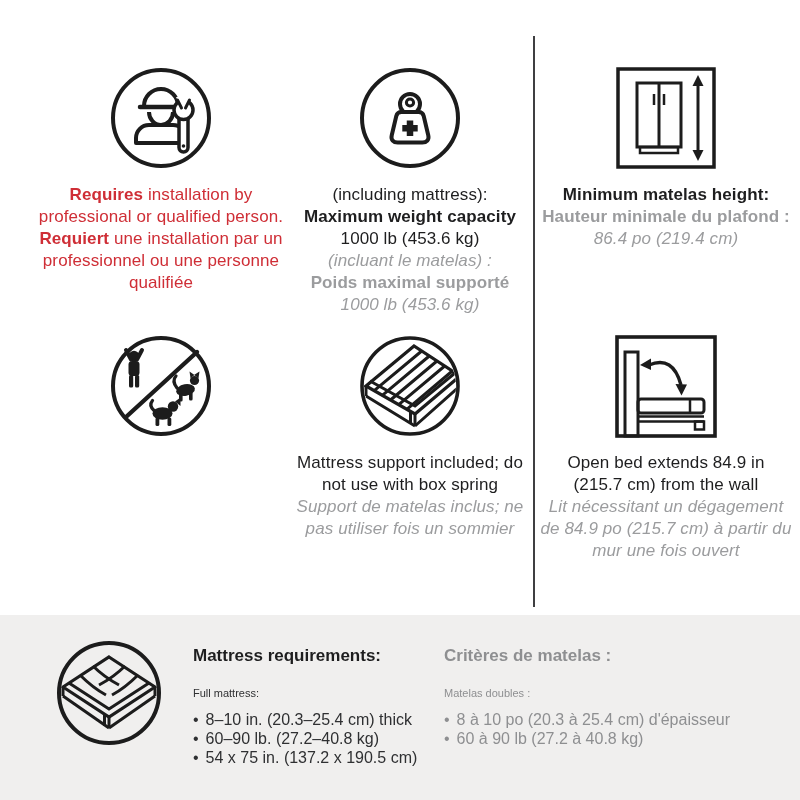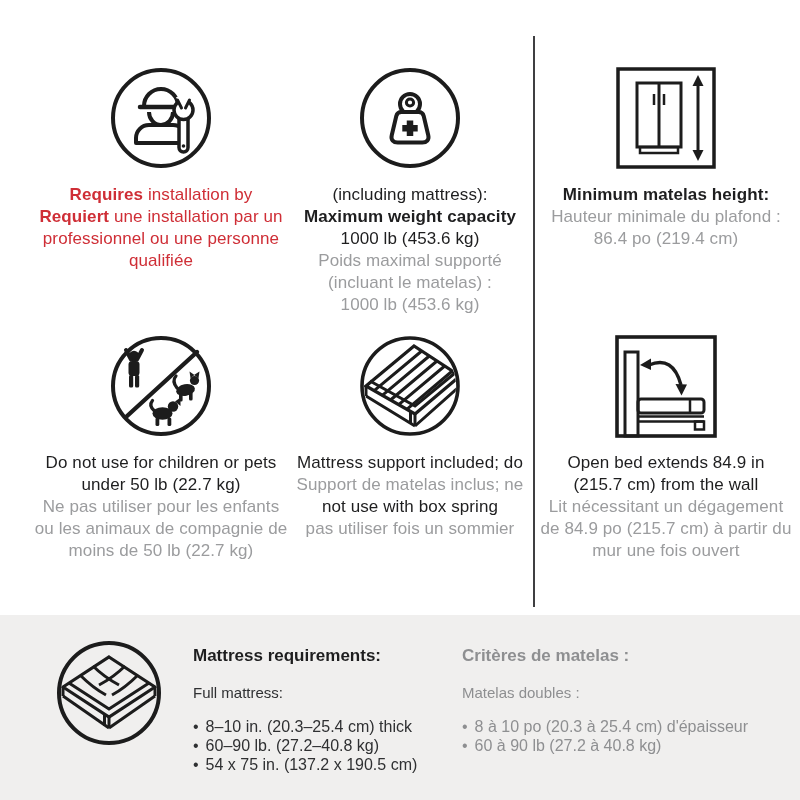--- a/index.html
+++ b/index.html
@@ -21,30 +21,30 @@
   .c1{left:28px;width:266px;}
   .c2{left:294px;width:232px;}
   .c3{left:538px;width:256px;}
   .icon-wrap{height:104px;display:flex;align-items:center;justify-content:center;margin-bottom:14px;}
   .caption{display:flex;flex-direction:column;align-items:center;}
   .ln{font-size:17px;line-height:22px;white-space:nowrap;letter-spacing:.1px;}
   .ln b{font-weight:700;}
   .red{color:var(--red);}
   .bb{color:var(--black);font-weight:700;}
   .tb{color:var(--black);}
-  .bg{color:var(--gray);font-weight:400;}
-  .tg{color:var(--gray);}
+  .bg{color:var(--gray);font-weight:700;}
+  .tg{color:var(--gray);font-style:italic;}
   .band{position:absolute;left:0;top:615px;width:800px;height:185px;background:var(--band-bg);padding-left:29px;}
   .band-icon{position:absolute;left:56px;top:25px;}
   .band-col{position:absolute;top:30px;}
   .band-col.en{left:193px;color:var(--band-en);}
-  .band-col.fr{left:462px;color:var(--band-fr);}
+  .band-col.fr{left:444px;color:var(--band-fr);}
   .band-title{font-size:17px;font-weight:700;line-height:22px;margin-bottom:15px;white-space:nowrap;}
   .band-col.en .band-title{color:var(--black);}
-  .band-sub{font-size:15px;line-height:22px;margin-bottom:13px;white-space:nowrap;}
+  .band-sub{font-size:11px;line-height:22px;margin-bottom:6px;white-space:nowrap;}
   .band-list{list-style:none;}
   .band-list li{font-size:16px;line-height:19px;white-space:nowrap;}
   .band-list li::before{content:"\2022";margin-right:7px;}
   svg{display:block;}
   svg .s{stroke:var(--stroke);fill:none;}
 </style>
 </head>
 <body>
 
 <div class="divider"></div>
@@ -59,42 +59,43 @@
       <path d="M27 77 v-5 a13 13 0 0 1 13-13 h24 a13 13 0 0 1 13 13 v5 z" fill="#fff" stroke="#1c1c1c" stroke-width="4" stroke-linejoin="round"></path>
       <rect x="70" y="48" width="9" height="38" rx="4.5" fill="#fff" stroke="#1c1c1c" stroke-width="3.5"></rect>
       <circle cx="74.5" cy="44" r="9.5" fill="#fff" stroke="#1c1c1c" stroke-width="3.5"></circle>
       <path d="M74.5 46 L67 31 L82 31 Z" fill="#fff"></path>
       <path class="s" d="M68.5 34 l4 8 M80.5 34 l-4 8" stroke-width="3" stroke-linecap="round"></path>
       <circle cx="74.5" cy="80" r="1.8" fill="#1c1c1c"></circle>
     </svg>
   </div>
   <div class="caption">
     <div class="ln red"><b>Requires</b><span> installation by</span></div>
+    <div class="ln red"><span>professional or qualified person.</span></div>
     <div class="ln red"><b>Requiert</b><span> une installation par un</span></div>
     <div class="ln red"><span>professionnel ou une personne</span></div>
     <div class="ln red"><span>qualifiée</span></div>
   </div>
 </section>
 
 <section class="cell row1 c2">
   <div class="icon-wrap">
     <svg width="104" height="104" viewBox="0 0 104 104">
       <circle class="s" cx="52" cy="52" r="48" stroke-width="4"></circle>
       <circle class="s" cx="52" cy="38" r="10" stroke-width="4"></circle>
       <path d="M43.5 46 h17 c3 0 4.6 1.6 5.2 4 l4.6 19.5 c1 4.4 -1.6 7 -6 7 h-24.6 c-4.4 0 -7 -2.6 -6 -7 l4.6 -19.5 c.6 -2.4 2.2 -4 5.2 -4 z" fill="#fff" stroke="#1c1c1c" stroke-width="4" stroke-linejoin="round"></path>
       <circle class="s" cx="52" cy="36.5" r="3.6" stroke-width="3"></circle>
       <path class="s" d="M52 54.5 v15.5 M44.3 62.3 h15.4" stroke-width="6.5"></path>
     </svg>
   </div>
   <div class="caption">
     <div class="ln tb">(including mattress):</div>
     <div class="ln bb">Maximum weight capacity</div>
     <div class="ln tb">1000 lb (453.6 kg)</div>
+    <div class="ln tg">(incluant le matelas) :</div>
     <div class="ln bg">Poids maximal supporté</div>
-    <div class="ln tg">(incluant le matelas) :</div>
     <div class="ln tg">1000 lb (453.6 kg)</div>
   </div>
 </section>
 
 <section class="cell row1 c3">
   <div class="icon-wrap">
     <svg width="100" height="102" viewBox="0 0 100 102">
       <rect class="s" x="2" y="2" width="96" height="98" stroke-width="3.5"></rect>
       <rect class="s" x="21" y="16" width="44" height="64" stroke-width="3"></rect>
       <path class="s" d="M43 16 V80" stroke-width="3"></path>
@@ -132,27 +133,20 @@
         <circle cx="64" cy="72.5" r="5.2"></circle>
         <polygon points="66,67.5 71.5,63.5 71.5,72"></polygon>
         <ellipse cx="53.5" cy="79.5" rx="10" ry="6.2"></ellipse>
         <path class="s" d="M45 76.5 q-5.5 -5 -1.5 -10" stroke-width="3.2" stroke-linecap="round"></path>
         <rect x="46.5" y="83.5" width="3.8" height="8.5" rx="1.6"></rect>
         <rect x="58.5" y="83.5" width="3.8" height="8.5" rx="1.6"></rect>
       </g>
       <path class="s" d="M17 83 L88 18" stroke-width="4.4" stroke-linecap="round"></path>
     </svg>
   </div>
-  <div class="caption">
-    <div class="ln tb">Do not use for children or pets</div>
-    <div class="ln tb">under 50 lb (22.7 kg)</div>
-    <div class="ln tg">Ne pas utiliser pour les enfants</div>
-    <div class="ln tg">ou les animaux de compagnie de</div>
-    <div class="ln tg">moins de 50 lb (22.7 kg)</div>
-  </div>
 </section>
 
 <section class="cell row2 c2">
   <div class="icon-wrap">
     <svg width="104" height="104" viewBox="0 0 104 104">
       <defs>
           <clipPath id="c5">
             <circle cx="52" cy="52" r="46"></circle>
           </clipPath>
         </defs>
@@ -161,22 +155,22 @@
         <path class="s" d="M12 47 L57 72 L97 39" stroke-width="3"></path>
         <path class="s" stroke-width="3" d="M16.2 56.7 L63.7 17 M24.3 61.3 L71.3 22 M32.5 66 L79 27 M40.7 70.7 L86.7 32 M48.8 75.3 L94.3 37"></path>
         <path class="s" stroke-width="3" d="M8 52 v10 M52.5 77 v13 M57 80 v12 M102 42 v10"></path>
         <path class="s" stroke-width="3" d="M8 62 L57 92 M57 92 L102 52"></path>
       </g>
       <circle class="s" cx="52" cy="52" r="48" stroke-width="3.6"></circle>
     </svg>
   </div>
   <div class="caption">
     <div class="ln tb">Mattress support included; do</div>
+    <div class="ln tb">not use with box spring</div>
     <div class="ln tg">Support de matelas inclus; ne</div>
-    <div class="ln tb">not use with box spring</div>
     <div class="ln tg">pas utiliser fois un sommier</div>
   </div>
 </section>
 
 <section class="cell row2 c3">
   <div class="icon-wrap">
     <svg width="102" height="103" viewBox="0 0 102 103">
       <rect class="s" x="2" y="2" width="98" height="99" stroke-width="3.6"></rect>
       <rect class="s" x="10" y="17" width="13" height="84" stroke-width="3"></rect>
       <rect class="s" x="23" y="64" width="66" height="14" rx="3" stroke-width="3"></rect>

